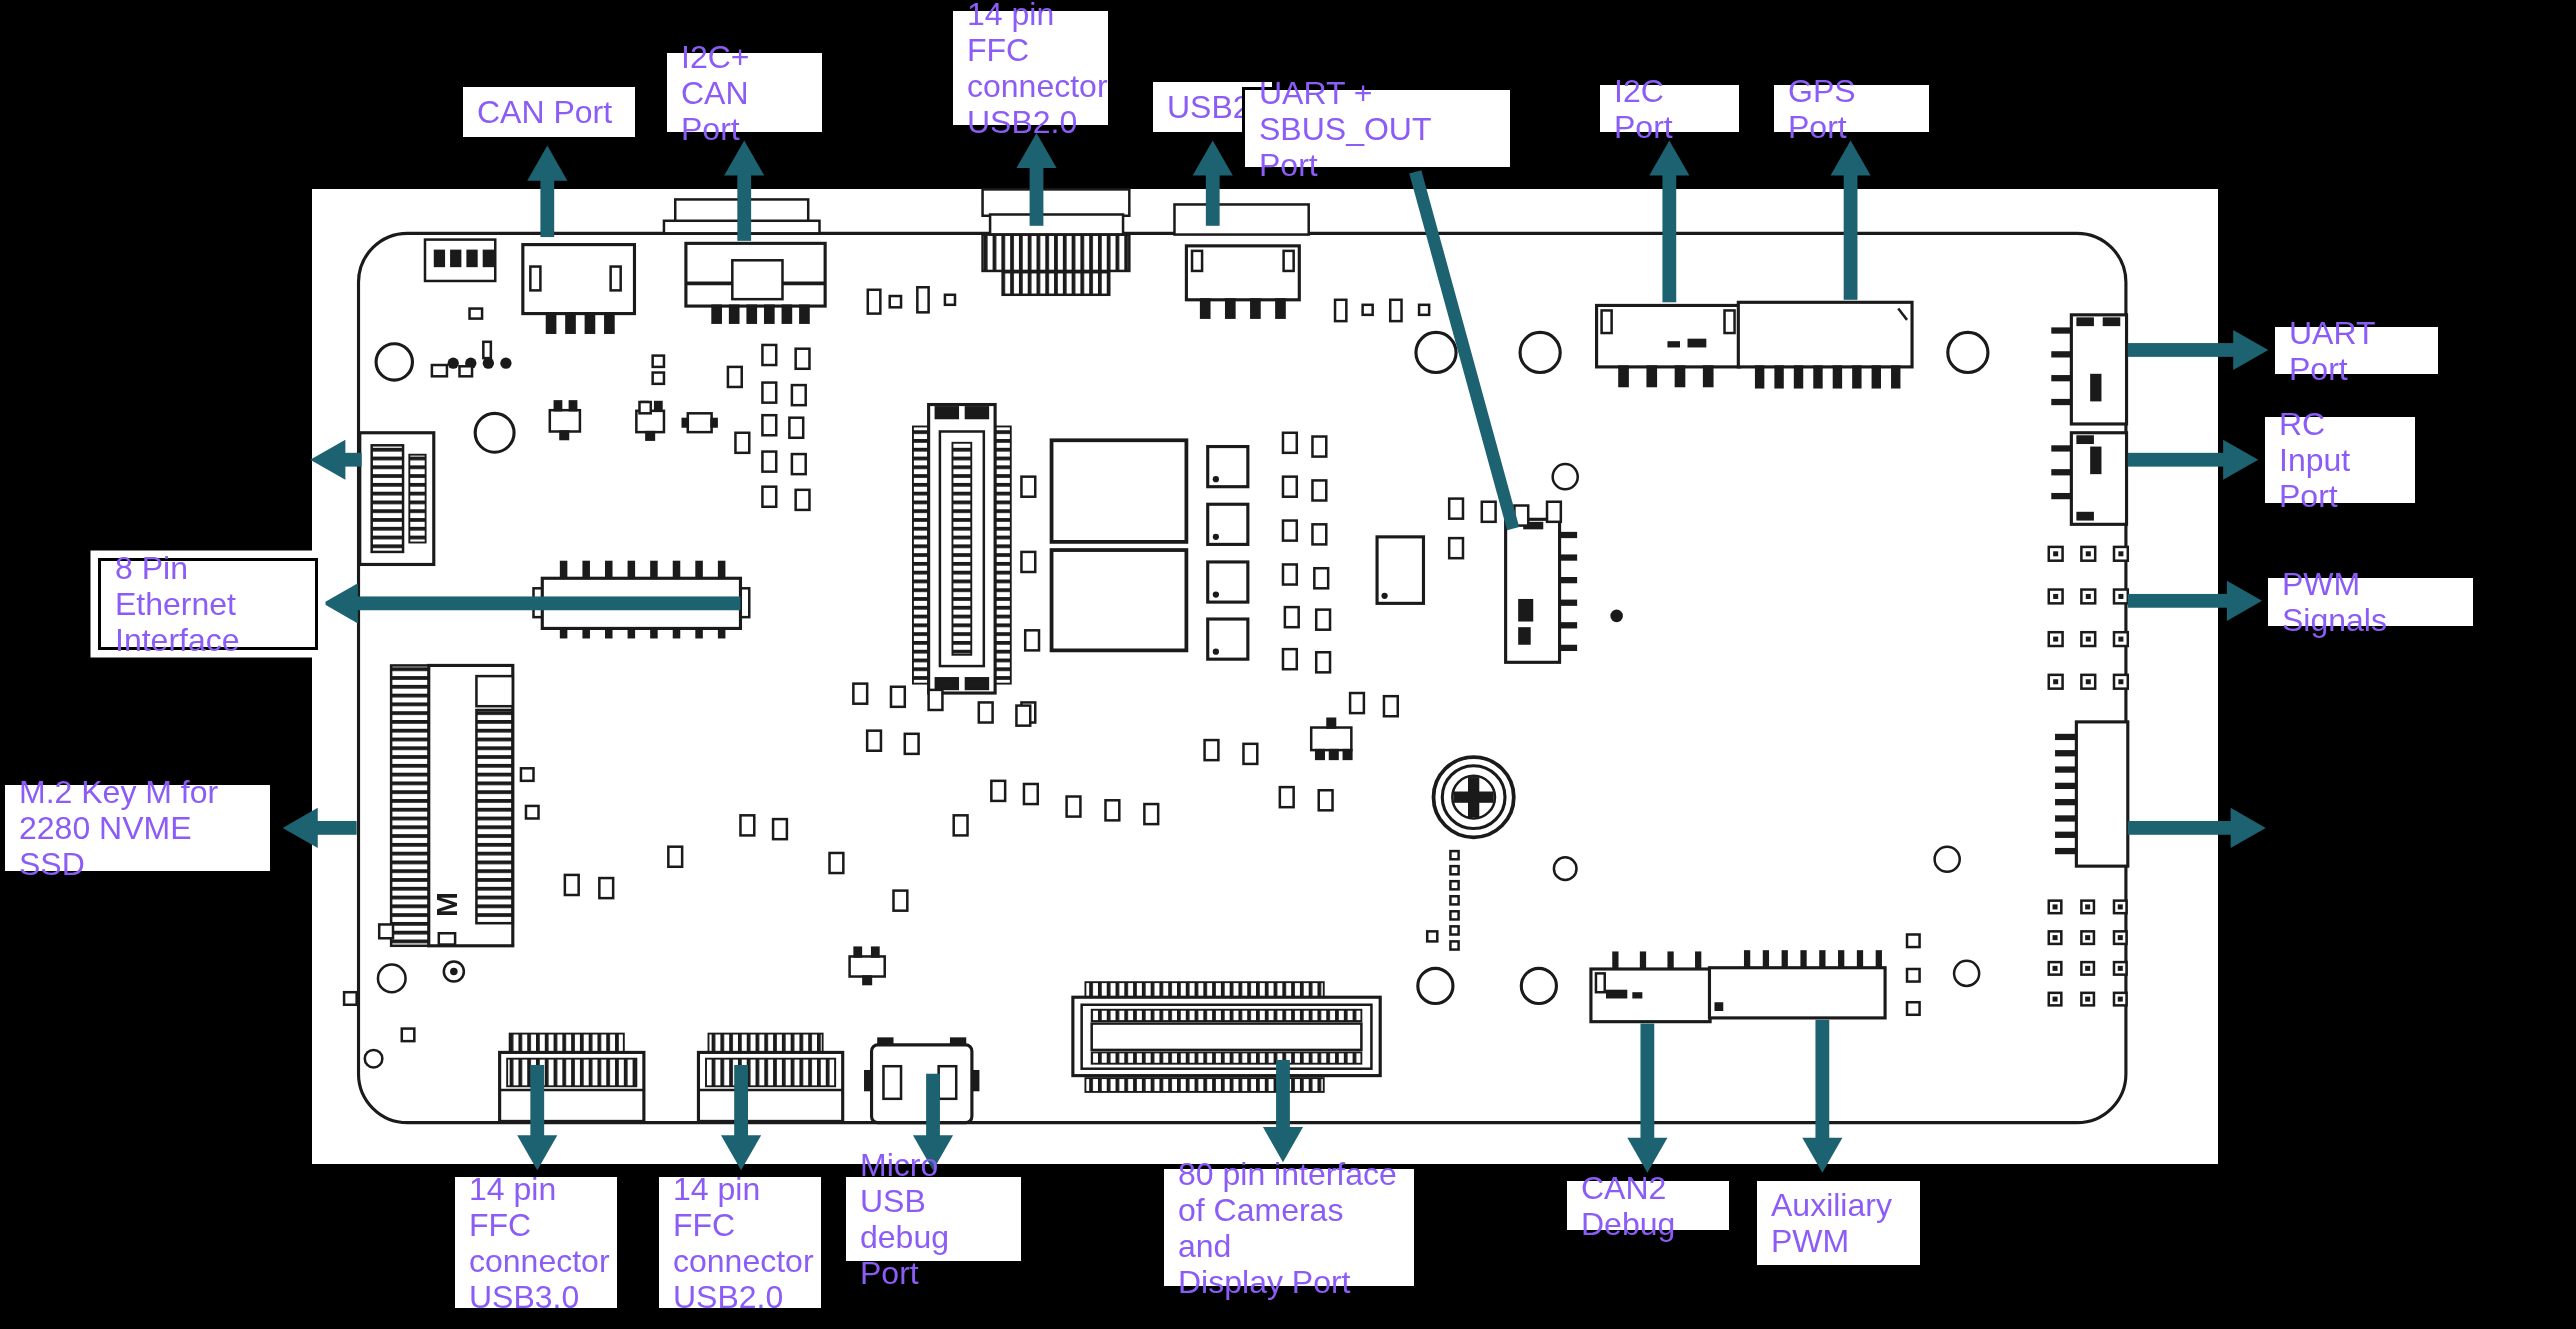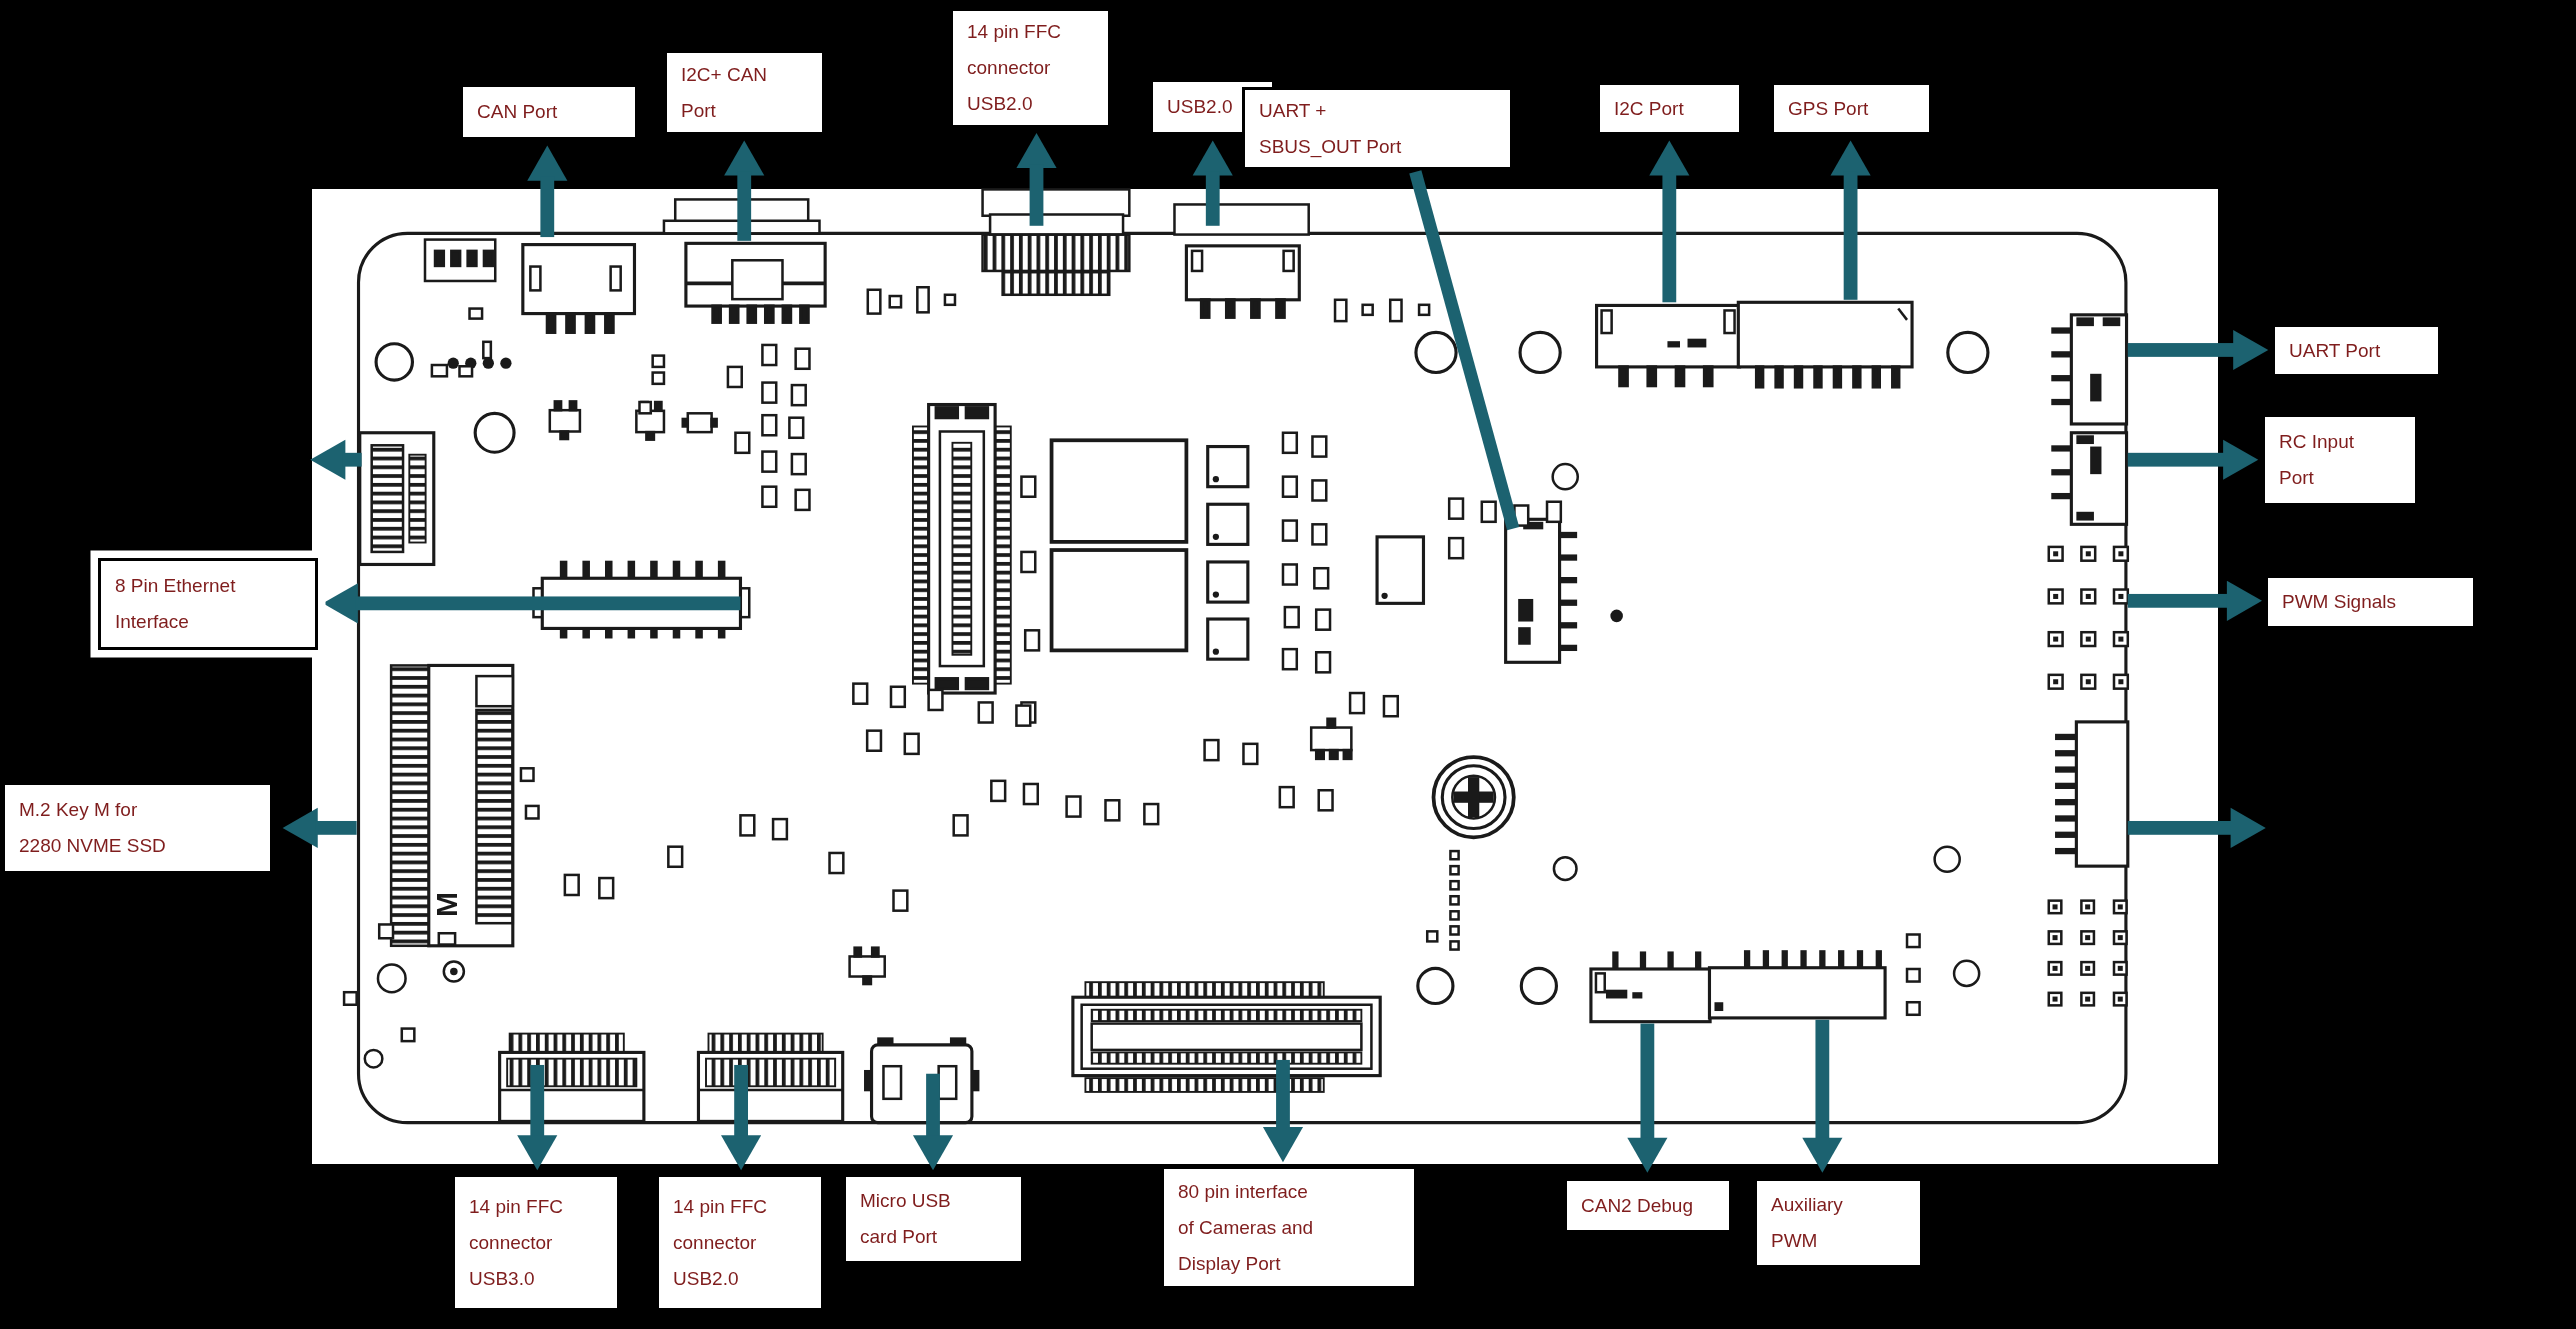--- a/index.html
+++ b/index.html
@@ -9,23 +9,23 @@
     --accent:#1C6270;
   }
   html,body{margin:0;padding:0;background:var(--bg);}
   .stage{
     position:relative;width:2576px;height:1329px;background:var(--bg);
     overflow:hidden;font-family:"Liberation Sans",sans-serif;
   }
   .board-bg{position:absolute;left:312px;top:189px;width:1906px;height:975px;background:var(--board);}
   svg.art{position:absolute;left:0;top:0;display:block;}
   .lbl{
-    position:absolute;background:var(--board);color:#7f1d1d;
+    position:absolute;background:var(--board);color:#8b5cf6;
     border:3.8px solid #000;box-sizing:border-box;
-    font-size:19px;line-height:36px;letter-spacing:0;
+    font-size:32px;line-height:36px;letter-spacing:0;
     display:flex;align-items:center;padding:0 14px;
     white-space:pre-line;
   }
   .lbl.outlined{box-shadow:0 0 0 7.5px var(--board);}
 </style>
 </head>
 <body>
 
 <div class="stage">
 
@@ -590,21 +590,21 @@
   <div class="lbl" style="left:2px;top:782px;width:271px;height:92px">M.2 Key M for
 2280 NVME SSD</div>
 
   <div class="lbl" style="left:452px;top:1174px;width:168px;height:137px">14 pin FFC
 connector
 USB3.0</div>
   <div class="lbl" style="left:656px;top:1174px;width:168px;height:137px">14 pin FFC
 connector
 USB2.0</div>
   <div class="lbl" style="left:843px;top:1174px;width:181px;height:90px">Micro USB
-card Port</div>
+debug Port</div>
   <div class="lbl" style="left:1161px;top:1166px;width:256px;height:123px">80 pin interface
 of Cameras and
 Display Port</div>
   <div class="lbl" style="left:1564px;top:1178px;width:168px;height:55px">CAN2 Debug</div>
   <div class="lbl" style="left:1754px;top:1178px;width:169px;height:90px">Auxiliary
 PWM</div>
 </div>
 
 
 </body></html>

